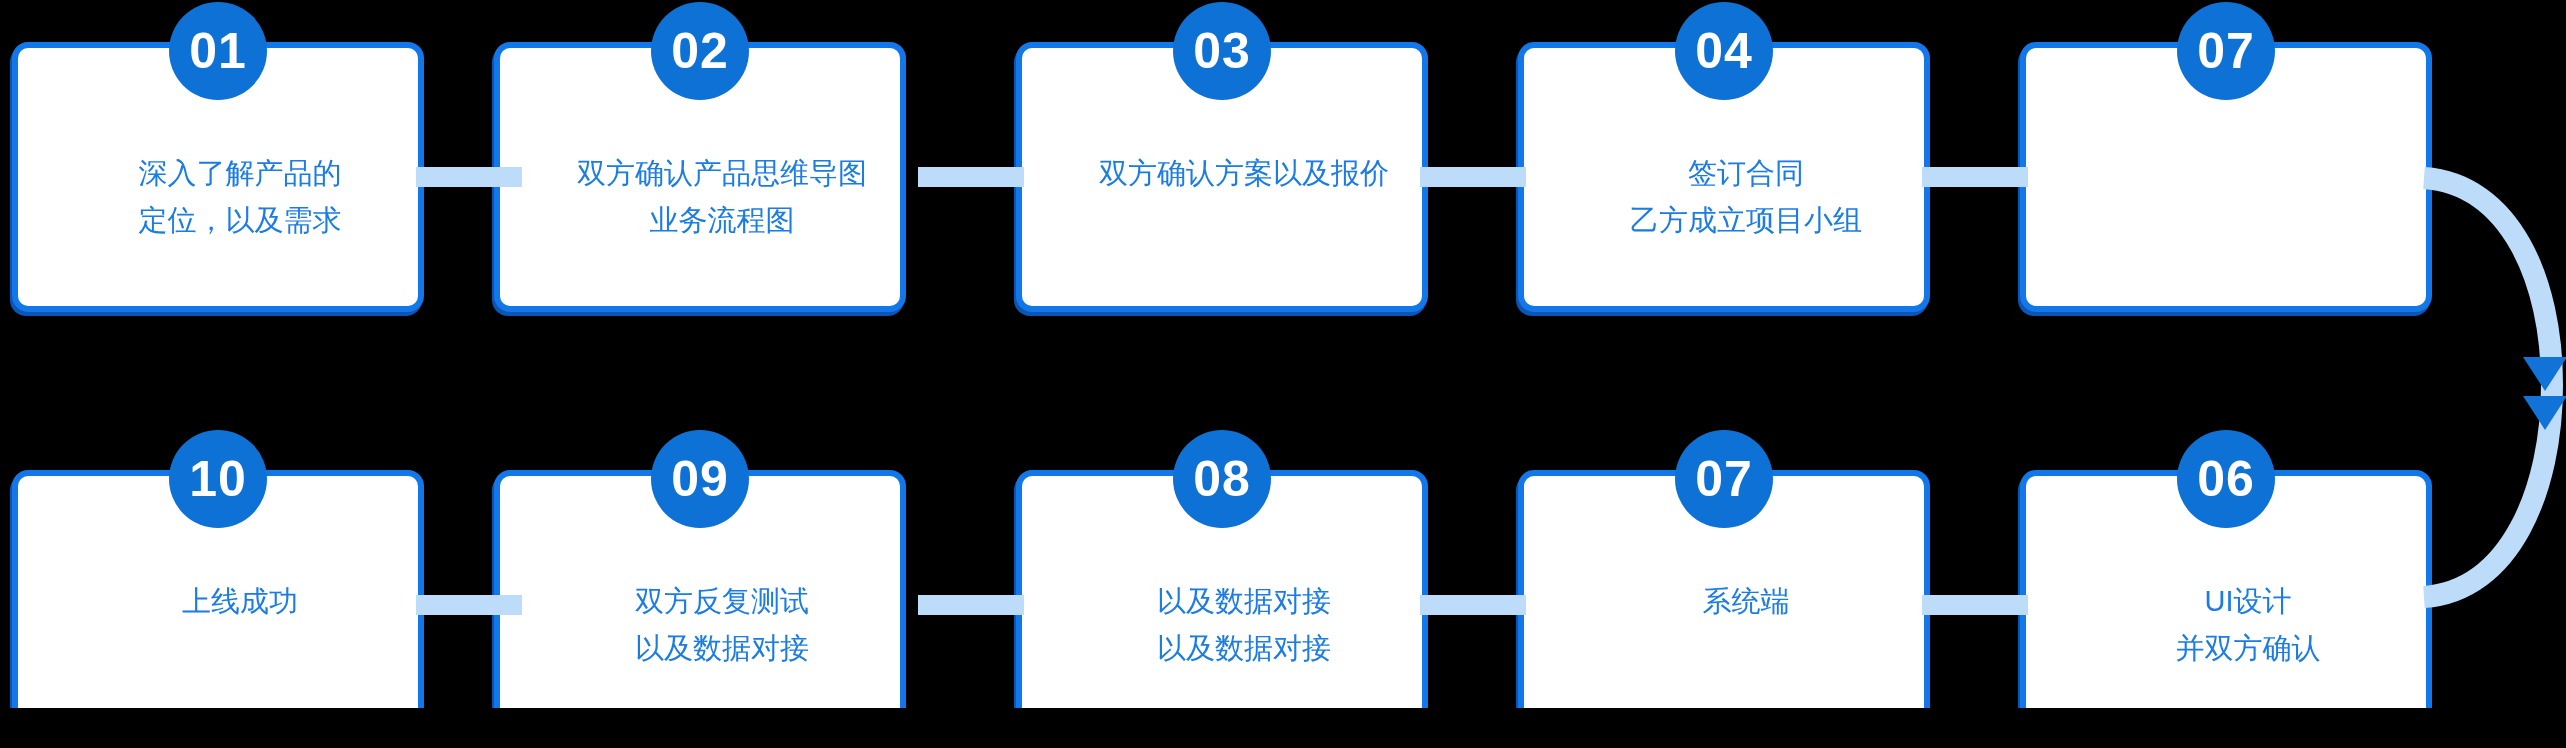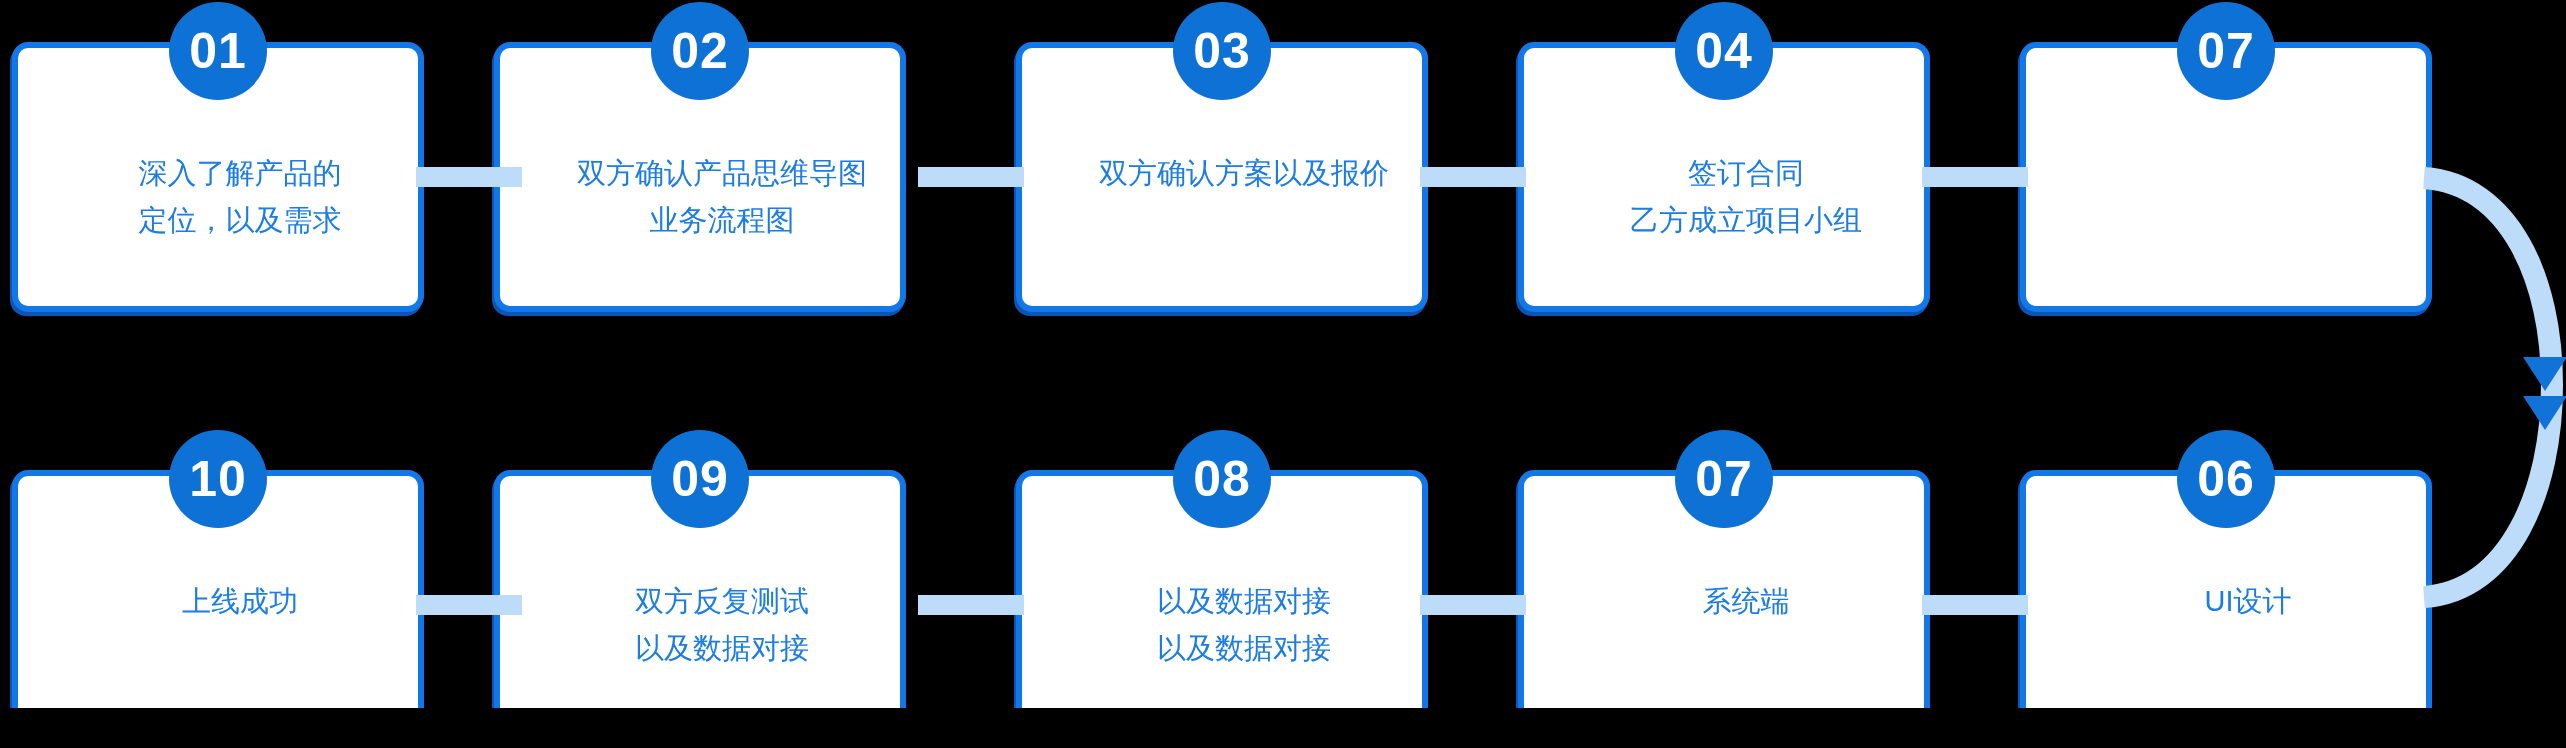--- a/index.html
+++ b/index.html
@@ -105,20 +105,21 @@
     </div>
   </div>
   <div class="step r1 c5">
     <div class="badge">07</div>
   </div>
 
   <div class="step r2 c5">
     <div class="badge">06</div>
     <div class="lines">
       <span>UI设计</span>
+      <span>并双方确认</span>
     </div>
   </div>
   <div class="step r2 c4">
     <div class="badge">07</div>
     <div class="lines">
       <span>系统端</span>
     </div>
   </div>
   <div class="step r2 c3">
     <div class="badge">08</div>

